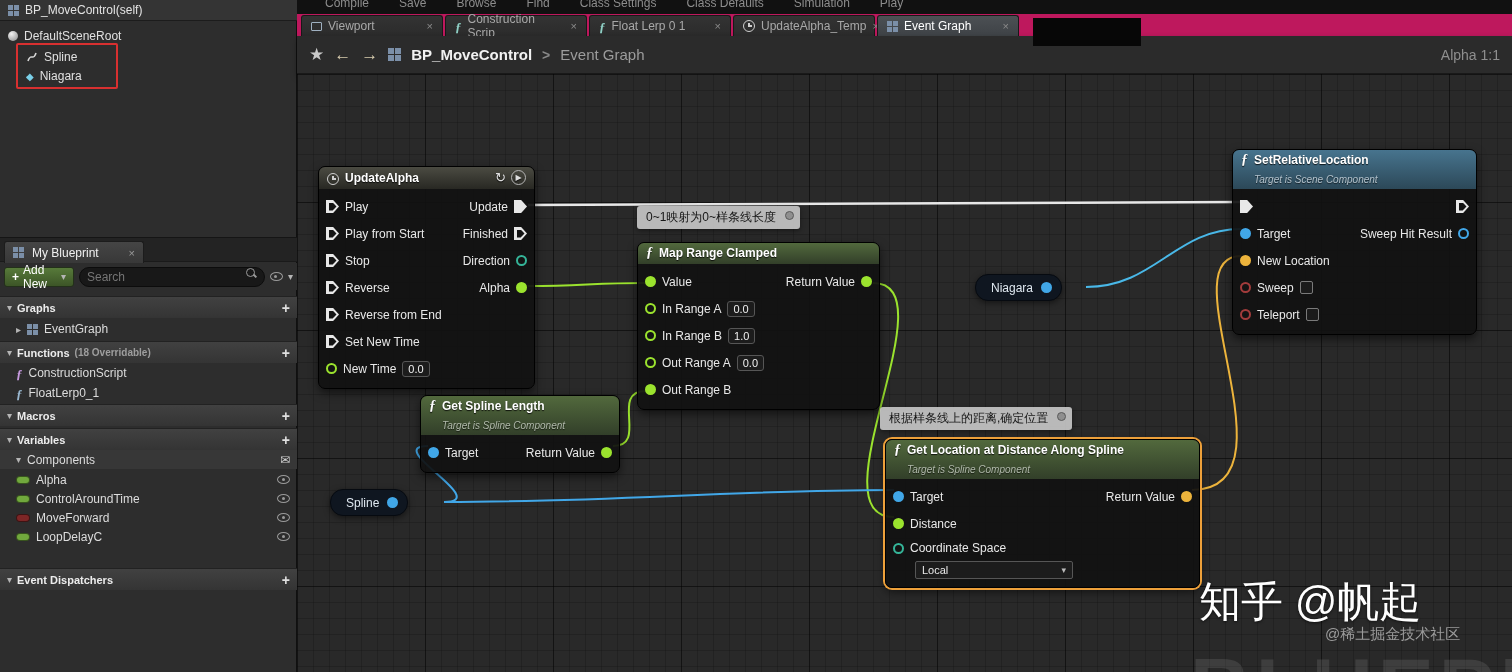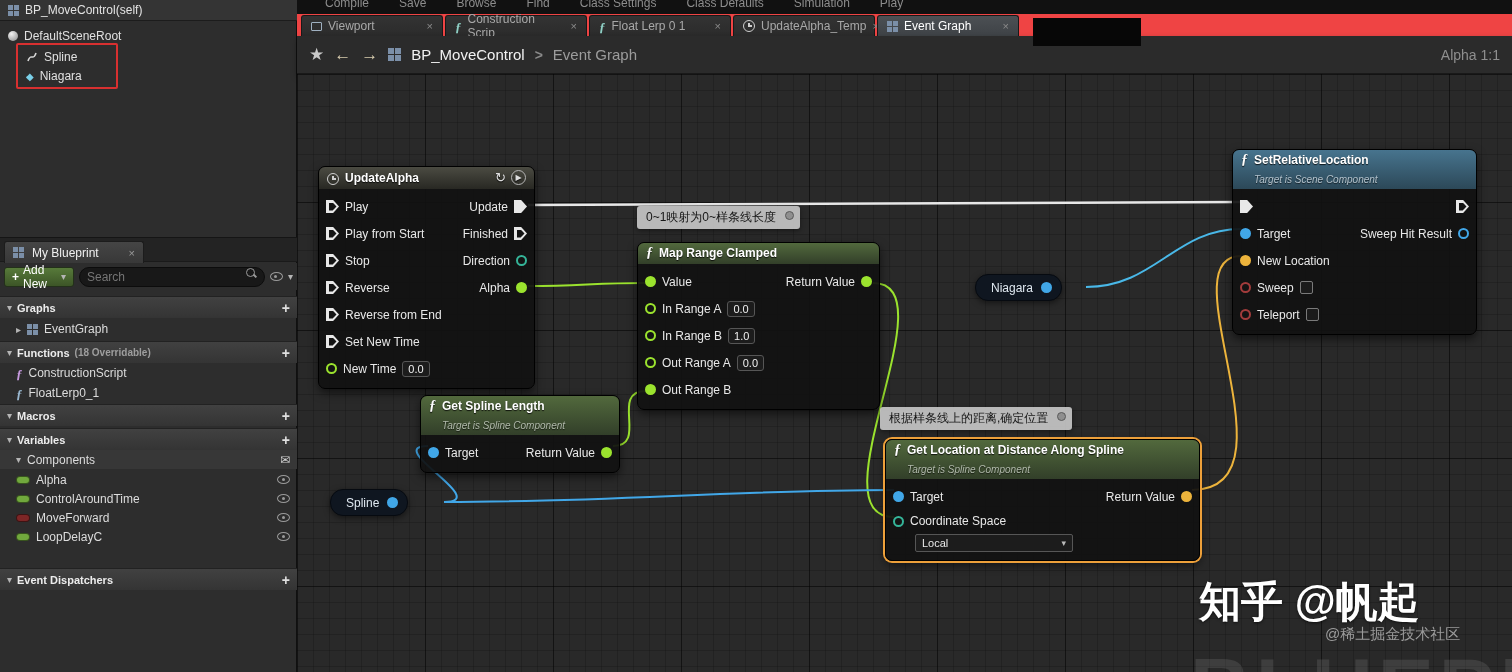--- a/index.html
+++ b/index.html
@@ -35,33 +35,33 @@
 .capsule{width:14px;height:8px;border-radius:4px;flex:none;border:1px solid rgba(0,0,0,.5)}
 .caret{color:#b5b5b5;font-size:10px}
 .comp-row{background:#373737}
 .var-row .eye{margin-left:auto}
 .env{color:#cfcfcf;font-size:12px;margin-left:auto}
 
 
 .main{position:absolute;left:297px;top:0;width:1215px;height:672px}
 .topstrip{position:absolute;left:0;top:0;width:1215px;height:14px;background:#111;overflow:hidden}
 .topstrip .inner{display:flex;gap:30px;padding-left:28px;margin-top:-7px;color:#8d8d8d;font-size:12px;line-height:20px;white-space:nowrap}
-.tabs{position:absolute;left:0;top:14px;width:1215px;height:22px;background:#ef4444;display:flex;gap:2px;padding:1px 0 0 4px}
+.tabs{position:absolute;left:0;top:14px;width:1215px;height:22px;background:#be185d;display:flex;gap:2px;padding:1px 0 0 4px}
 .tab{display:flex;align-items:center;gap:6px;height:21px;background:linear-gradient(#333,#2b2b2b);border:1px solid #191919;border-bottom:none;border-radius:3px 3px 0 0;padding:0 9px;color:#a8a8a8;width:142px}
 .tab.active{background:linear-gradient(#4c5054,#3e4246);color:#fff}
 .tab .x{margin-left:auto;color:#8b8b8b;font-size:11px}
 .clock{width:12px;height:12px;border:1.6px solid #cfcfcf;border-radius:50%;position:relative;flex:none}
 .clock::after{content:"";position:absolute;left:4px;top:1.5px;width:1.6px;height:4px;background:#cfcfcf}
 .clock::before{content:"";position:absolute;left:4px;top:4px;width:3.5px;height:1.6px;background:#cfcfcf}
 .monitor{width:11px;height:9px;border:1.5px solid #9fb0c0;border-radius:1px;flex:none}
 .obscured{position:absolute;left:736px;top:18px;width:108px;height:28px;background:#070707;z-index:5}
 .crumbs{position:absolute;left:0;top:36px;width:1215px;height:38px;background:#2b2b2b;border-bottom:1px solid #191919;display:flex;align-items:center;gap:10px;padding:0 12px;box-shadow:0 3px 6px rgba(0,0,0,.35)}
 .crumbs .star{color:#c9c9c9;font-size:17px}
 .crumbs .nav{color:#d8ccae;font-size:17px;font-weight:bold}
-.crumbs .root{color:#f2f2f2;font-size:15px;font-weight:normal}
+.crumbs .root{color:#f2f2f2;font-size:15px;font-weight:bold}
 .crumbs .sep{color:#8a8a8a;font-size:14px;font-weight:bold}
 .crumbs .cur{color:#9c9c9c;font-size:15px}
 .crumbs .zoom{margin-left:auto;color:#8f8f8f;font-size:14px}
 
 
 .graph{position:absolute;left:0;top:74px;width:1215px;height:598px;overflow:hidden;background-color:#292929;
  background-image:
   linear-gradient(rgba(0,0,0,.45) 1px,transparent 1px),
   linear-gradient(90deg,rgba(0,0,0,.45) 1px,transparent 1px),
   linear-gradient(rgba(0,0,0,.16) 1px,transparent 1px),
@@ -89,21 +89,21 @@
 .pexec{display:inline-block;width:13px;height:13px;position:relative;flex:none}
 .pexec::before{content:"";position:absolute;inset:0;background:#e8e8e8;clip-path:polygon(0 0,55% 0,100% 50%,55% 100%,0 100%)}
 .pexec.hollow::after{content:"";position:absolute;inset:2.5px;background:#141414;clip-path:polygon(0 0,52% 0,100% 50%,52% 100%,0 100%)}
 .valbox{background:#1c1c1c;border:1px solid #565656;border-radius:3px;padding:0 5px;font-size:11px;color:#efefef;height:16px;line-height:15px}
 .dd{margin-left:22px;width:158px;height:18px;background:#1c1c1c;border:1px solid #565656;border-radius:2px;display:flex;align-items:center;justify-content:space-between;padding:0 6px;font-size:11px;color:#e8e8e8}
 .dd .caret{font-size:9px;color:#bbb}
 .chk{width:13px;height:13px;background:#1b1b1b;border:1px solid #7a7a7a;border-radius:2px;flex:none}
 .vpill{position:absolute;z-index:2;height:27px;background:#0f1620;border:1px solid #060a10;border-radius:13px;display:flex;align-items:center;gap:8px;padding:0 9px 0 15px;color:#dfe8f0;font-size:12px;box-shadow:0 2px 6px rgba(0,0,0,.5)}
 .comment{position:absolute;z-index:3;background:rgba(198,198,198,.92);color:#161616;font-size:12px;padding:3px 24px 3px 9px;border-radius:3px;box-shadow:0 2px 5px rgba(0,0,0,.4);white-space:nowrap}
 .comment .pindot{position:absolute;right:6px;top:5px;width:9px;height:9px;border-radius:50%;background:#8f8f8f;border:1px solid #5a5a5a}
-.wm-main{position:absolute;z-index:4;left:902px;top:500px;font-size:42px;font-weight:bold;color:#fff;text-shadow:0 1px 3px rgba(0,0,0,.6);white-space:nowrap}
+.wm-main{position:absolute;z-index:4;left:902px;top:500px;font-size:42px;font-weight:normal;color:#fff;text-shadow:0 1px 3px rgba(0,0,0,.6);white-space:nowrap}
 .wm-sub{position:absolute;z-index:4;left:1028px;top:551px;font-size:15px;color:#9b9b9b;white-space:nowrap}
 .wm-bg{position:absolute;z-index:4;left:893px;top:566px;font-size:84px;font-weight:bold;letter-spacing:5px;color:rgba(255,255,255,.10);white-space:nowrap}
 </style>
 </head>
 <body>
 
 <div class="app">
 
   <div class="left">
 
@@ -483,20 +483,26 @@
           <div class="prow">
             <span class="pl">
                 <span class="pc f" style="--c:#41a7e8"></span>
                 <span class="plabel">Target</span>
               </span>
             <span class="pr">
                 <span class="plabel">Return Value</span>
                 <span class="pc f" style="--c:#edb43c"></span>
               </span>
           </div>
+          <div class="prow">
+            <span class="pl">
+                <span class="pc f" style="--c:#9be32e"></span>
+                <span class="plabel">Distance</span>
+              </span>
+          </div>
           <div class="prow short">
             <span class="pl">
                 <span class="pc" style="--c:#35b599"></span>
                 <span class="plabel">Coordinate Space</span>
               </span>
           </div>
           <div class="prow short">
             <span class="dd">
               <span>Local</span>
               <span class="caret">▾</span>

